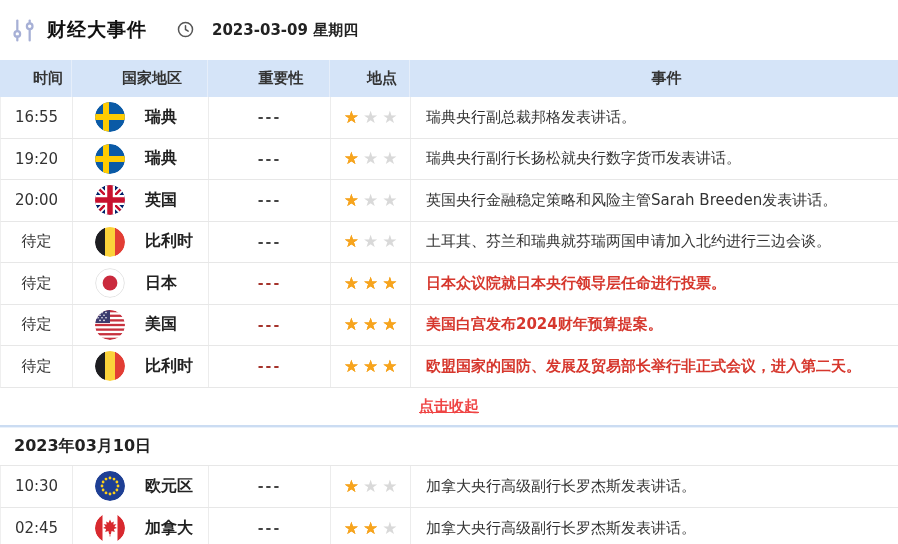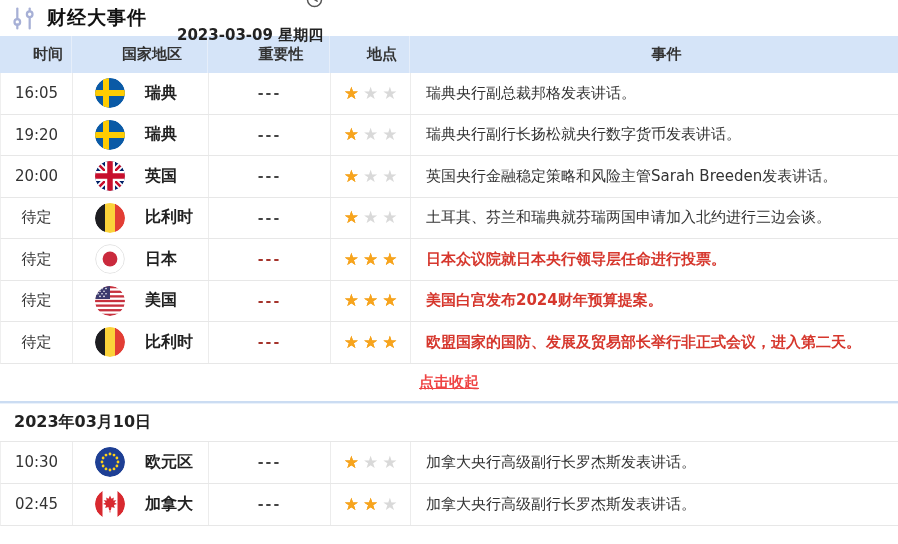--- a/index.html
+++ b/index.html
@@ -3,24 +3,24 @@
 <meta charset="utf-8">
 <style>
   * { margin:0; padding:0; box-sizing:border-box; }
   html,body { background:#fff; }
   .page {
     width:898px; height:544px; overflow:hidden; background:#fff;
     font-family:"DejaVu Sans","Liberation Sans",sans-serif; color:#333;
     position:relative;
   }
   
-  .topbar { height:36px; display:flex; align-items:center; padding:0 10px; }
+  .topbar { height:60px; display:flex; align-items:center; padding:0 10px; }
   .topbar .app-icon { width:27px; height:27px; margin-right:10px; flex:0 0 auto; }
   .topbar .title { font-size:19px; font-weight:bold; color:#111; letter-spacing:1px; }
-  .topbar .datewrap { display:flex; align-items:flex-end; margin-left:30px; gap:18px;flex-direction:column; }
+  .topbar .datewrap { display:flex; align-items:flex-start; margin-left:30px; gap:18px; }
   .topbar .datewrap svg { display:block; }
   .topbar .date { font-size:15px; font-weight:bold; color:#222; }
 
   
   .grid-row {
     display:grid;
     grid-template-columns:72px 136px 122px 80px 1fr;
     align-items:stretch;
   }
   
@@ -98,21 +98,21 @@
   <div class="grid-row thead">
     <div class="hcell">时间</div>
     <div class="hcell">国家地区</div>
     <div class="hcell">重要性</div>
     <div class="hcell">地点</div>
     <div class="hcell">事件</div>
   </div>
 
   <div id="rows-day1">
       <div class="grid-row trow">
-    <div class="cell time">16:05</div>
+    <div class="cell time">16:55</div>
     <div class="cell country">
       <span class="flag">
             <svg width="30" height="30" viewBox="0 0 30 30">
               <clipPath id="cpse">
                 <circle cx="15" cy="15" r="15"></circle>
               </clipPath>
               <g clip-path="url(#cpse)">
                 <rect width="30" height="30" fill="#0a5aa6"></rect>
                 <rect x="8" width="6" height="30" fill="#fecc02"></rect>
                 <rect y="12" width="30" height="6" fill="#fecc02"></rect>

